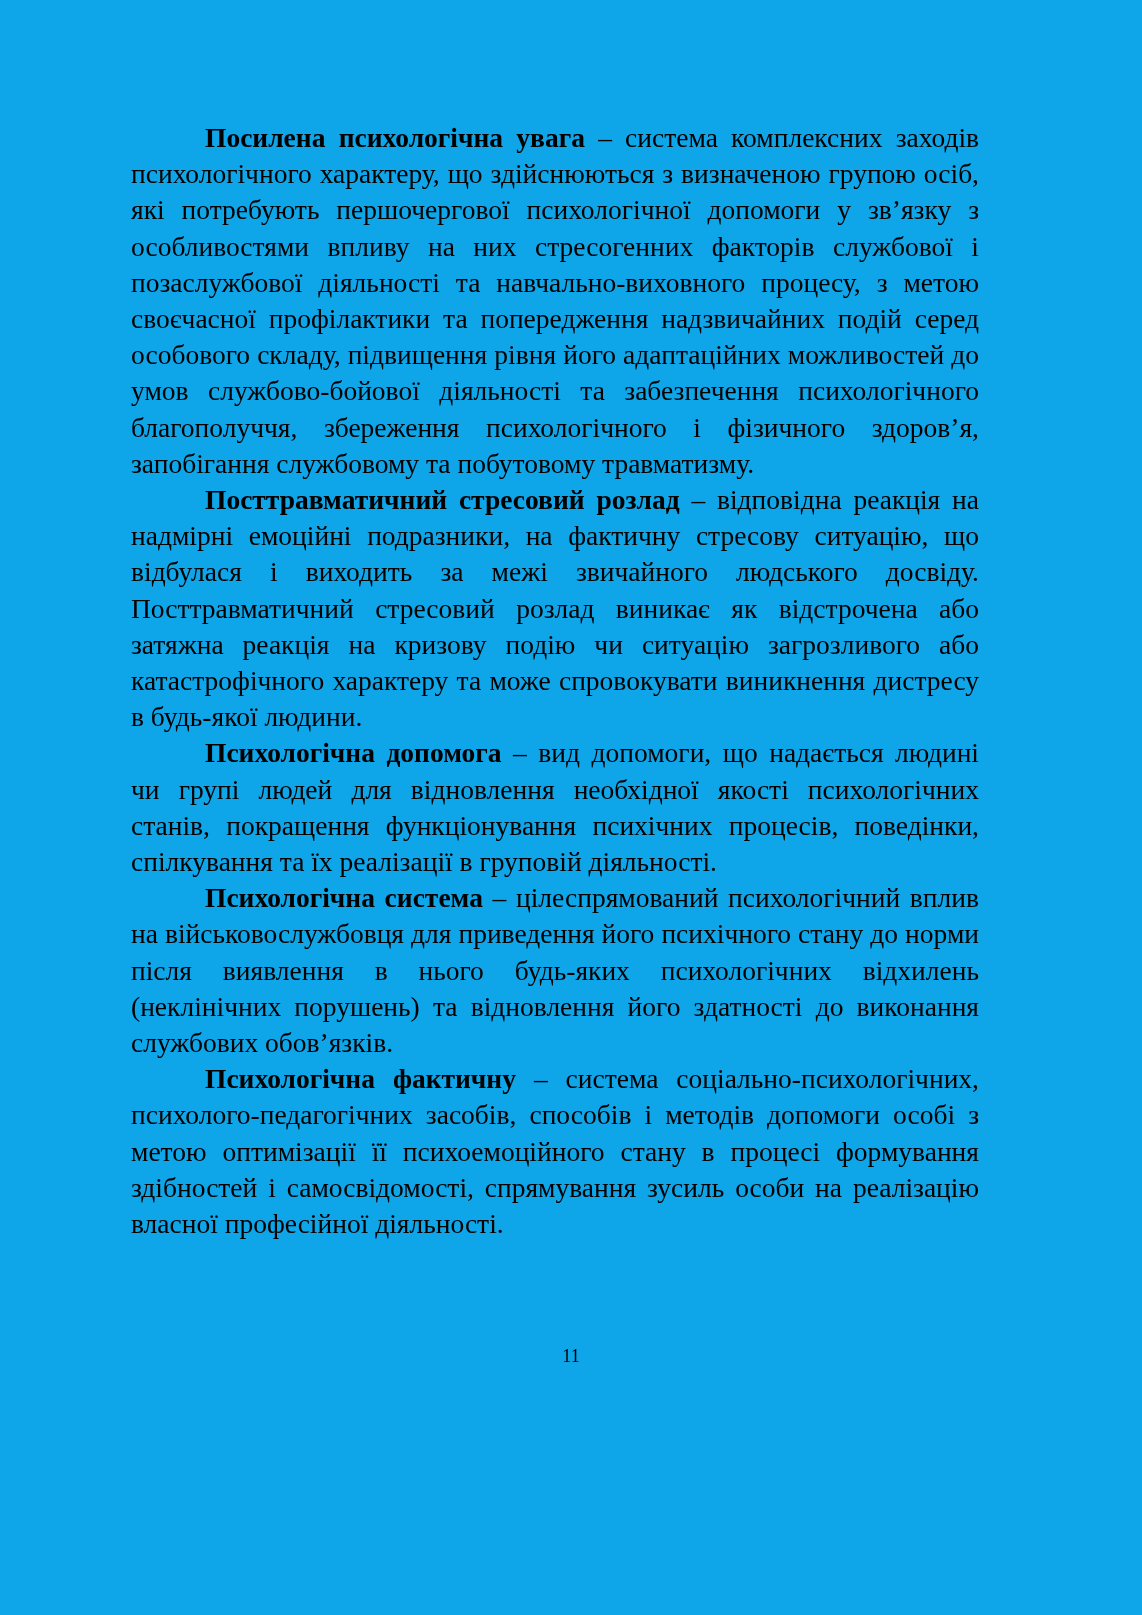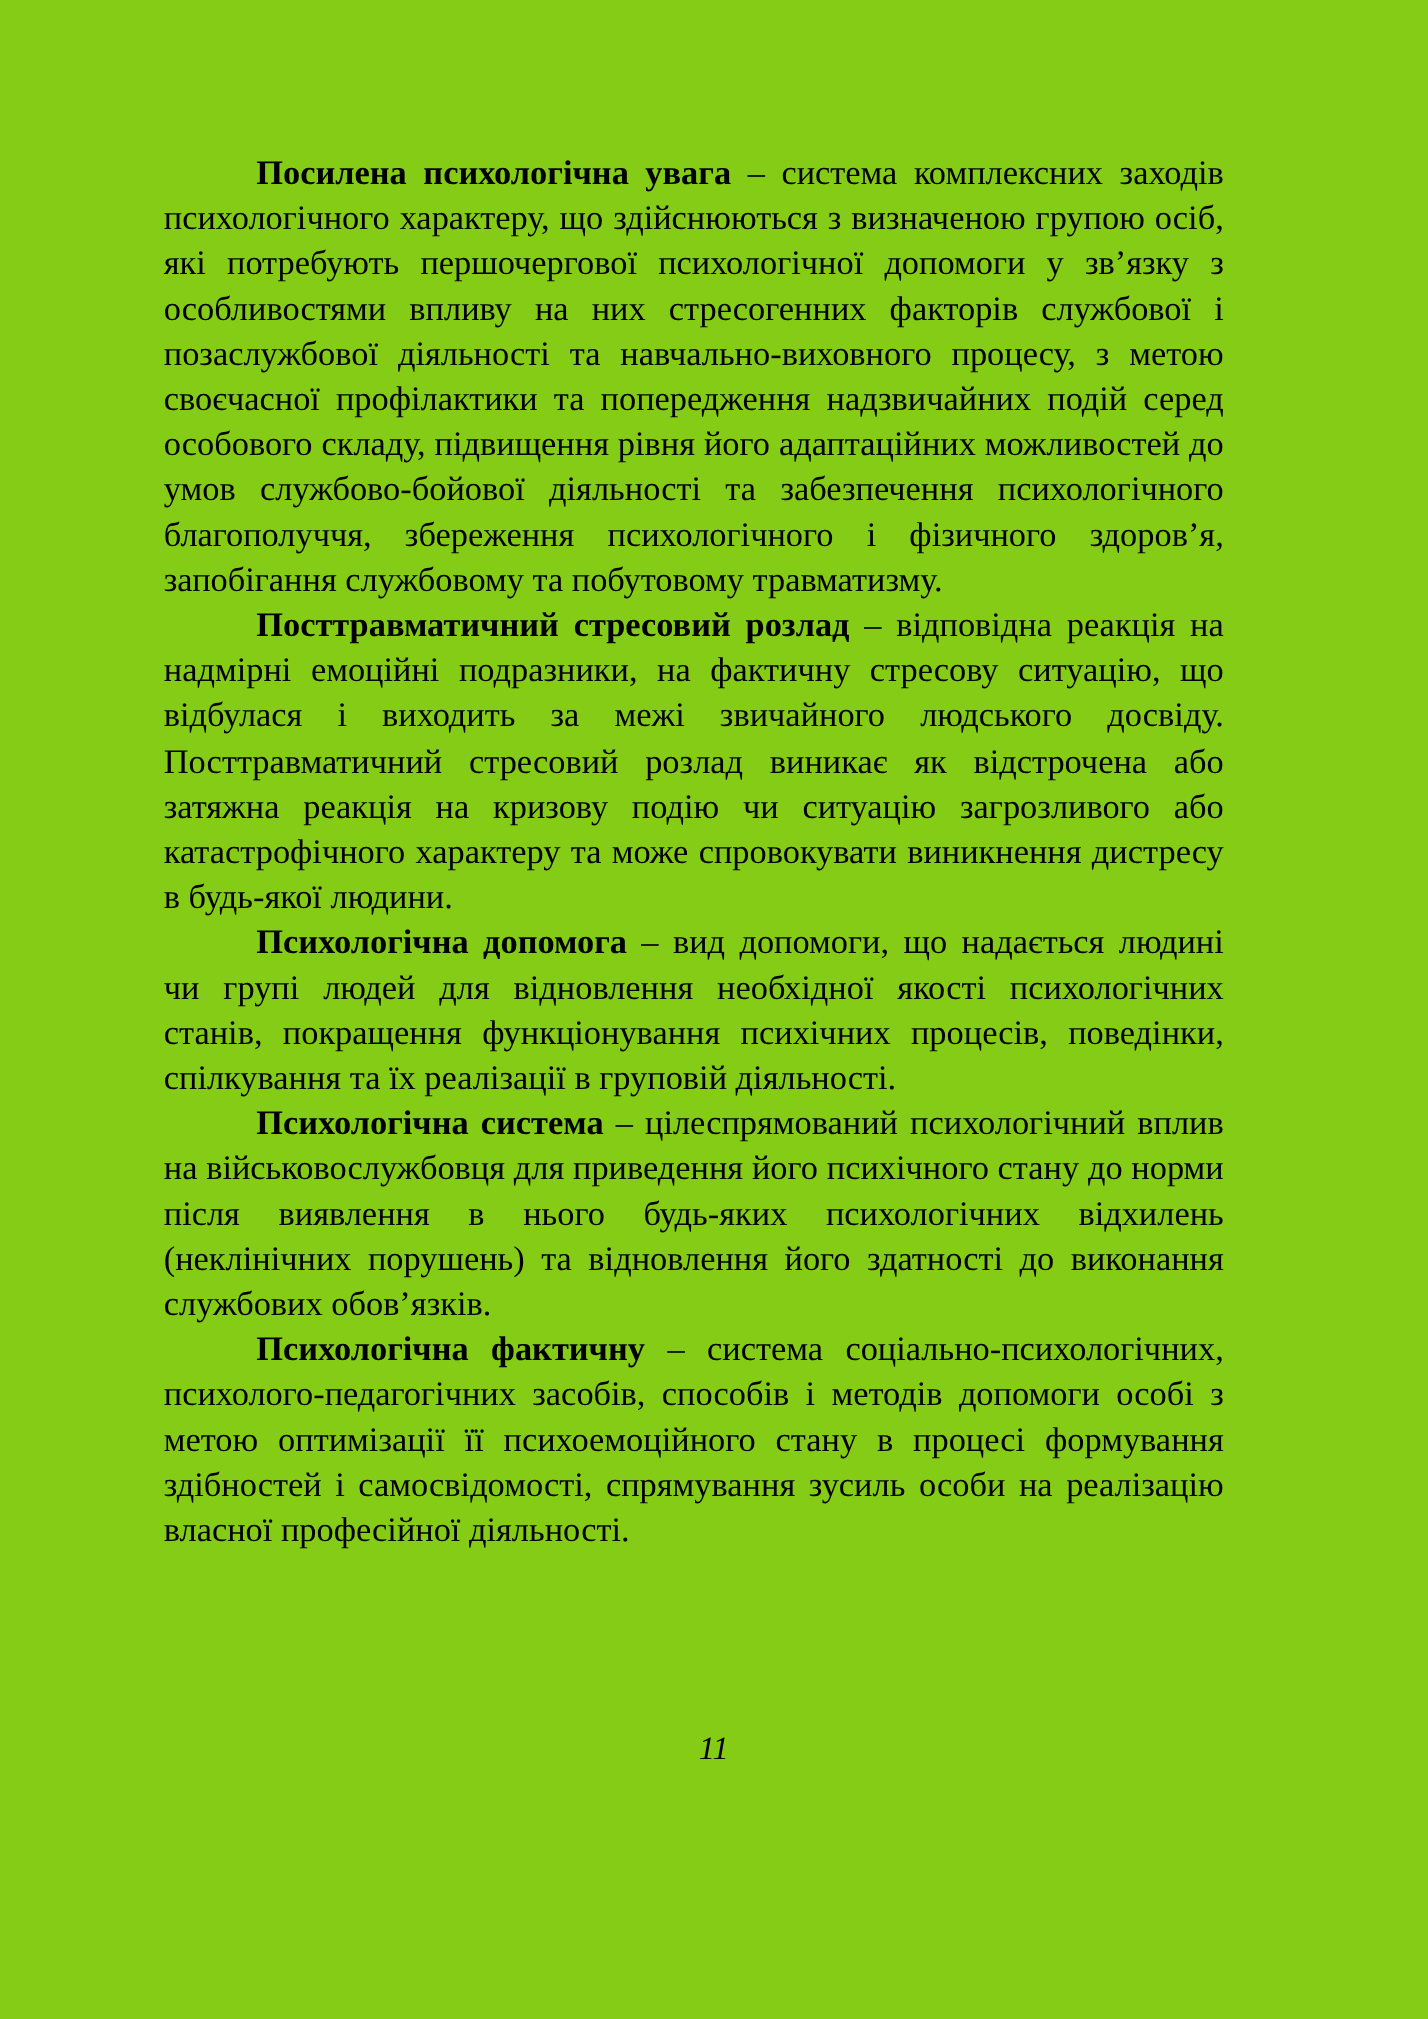--- a/index.html
+++ b/index.html
@@ -1,21 +1,21 @@
 <!DOCTYPE html>
 <html><head>
 <meta charset="utf-8">
 <style>
   * { box-sizing: border-box; }
   html, body { margin: 0; padding: 0; background: #ffffff; }
   .page {
     position: relative;
     width: 1142px;
     height: 1615px;
-    background: #84cc16;
+    background: #0ea5e9;
     color: #000000;
     font-family: "Liberation Serif", "DejaVu Serif", serif;
     overflow: hidden;
   }
   .content {
     position: absolute;
     left: 131px;
     top: 120px;
     width: 848px;
     font-size: 27.5px;
@@ -23,27 +23,26 @@
     text-align: justify;
   }
   .content p {
     margin: 0;
     padding: 0;
     text-indent: 74px;
   }
   .content p .term { font-weight: bold; }
   .page-number {
     position: absolute;
-    top: 1382px;
+    top: 1339px;
     left: 0;
     width: 100%;
     text-align: center;
-    font-size: 26px;
+    font-size: 18px;
     line-height: 34px;
-    font-style: italic;
   }
 </style>
 </head>
 <body>
 
 <div class="page">
   <div class="content">
     <p><span class="term">Посилена психологічна увага</span><span> – система комплексних заходів психологічного характеру, що здійснюються з визначеною групою осіб, які потребують першочергової психологічної допомоги у зв’язку з особливостями впливу на них стресогенних факторів службової і позаслужбової діяльності та навчально-виховного процесу, з метою своєчасної профілактики та попередження надзвичайних подій серед особового складу, підвищення рівня його адаптаційних можливостей до умов службово-бойової діяльності та забезпечення психологічного благополуччя, збереження психологічного і фізичного здоров’я, запобігання службовому та побутовому травматизму.</span></p>
     <p><span class="term">Посттравматичний стресовий розлад</span><span> – відповідна реакція на надмірні емоційні подразники, на фактичну стресову ситуацію, що відбулася і виходить за межі звичайного людського досвіду. Посттравматичний стресовий розлад виникає як відстрочена або затяжна реакція на кризову подію чи ситуацію загрозливого або катастрофічного характеру та може спровокувати виникнення дистресу в будь-якої людини.</span></p>
     <p><span class="term">Психологічна допомога</span><span> – вид допомоги, що надається людині чи групі людей для відновлення необхідної якості психологічних станів, покращення функціонування психічних процесів, поведінки, спілкування та їх реалізації в груповій діяльності.</span></p>

